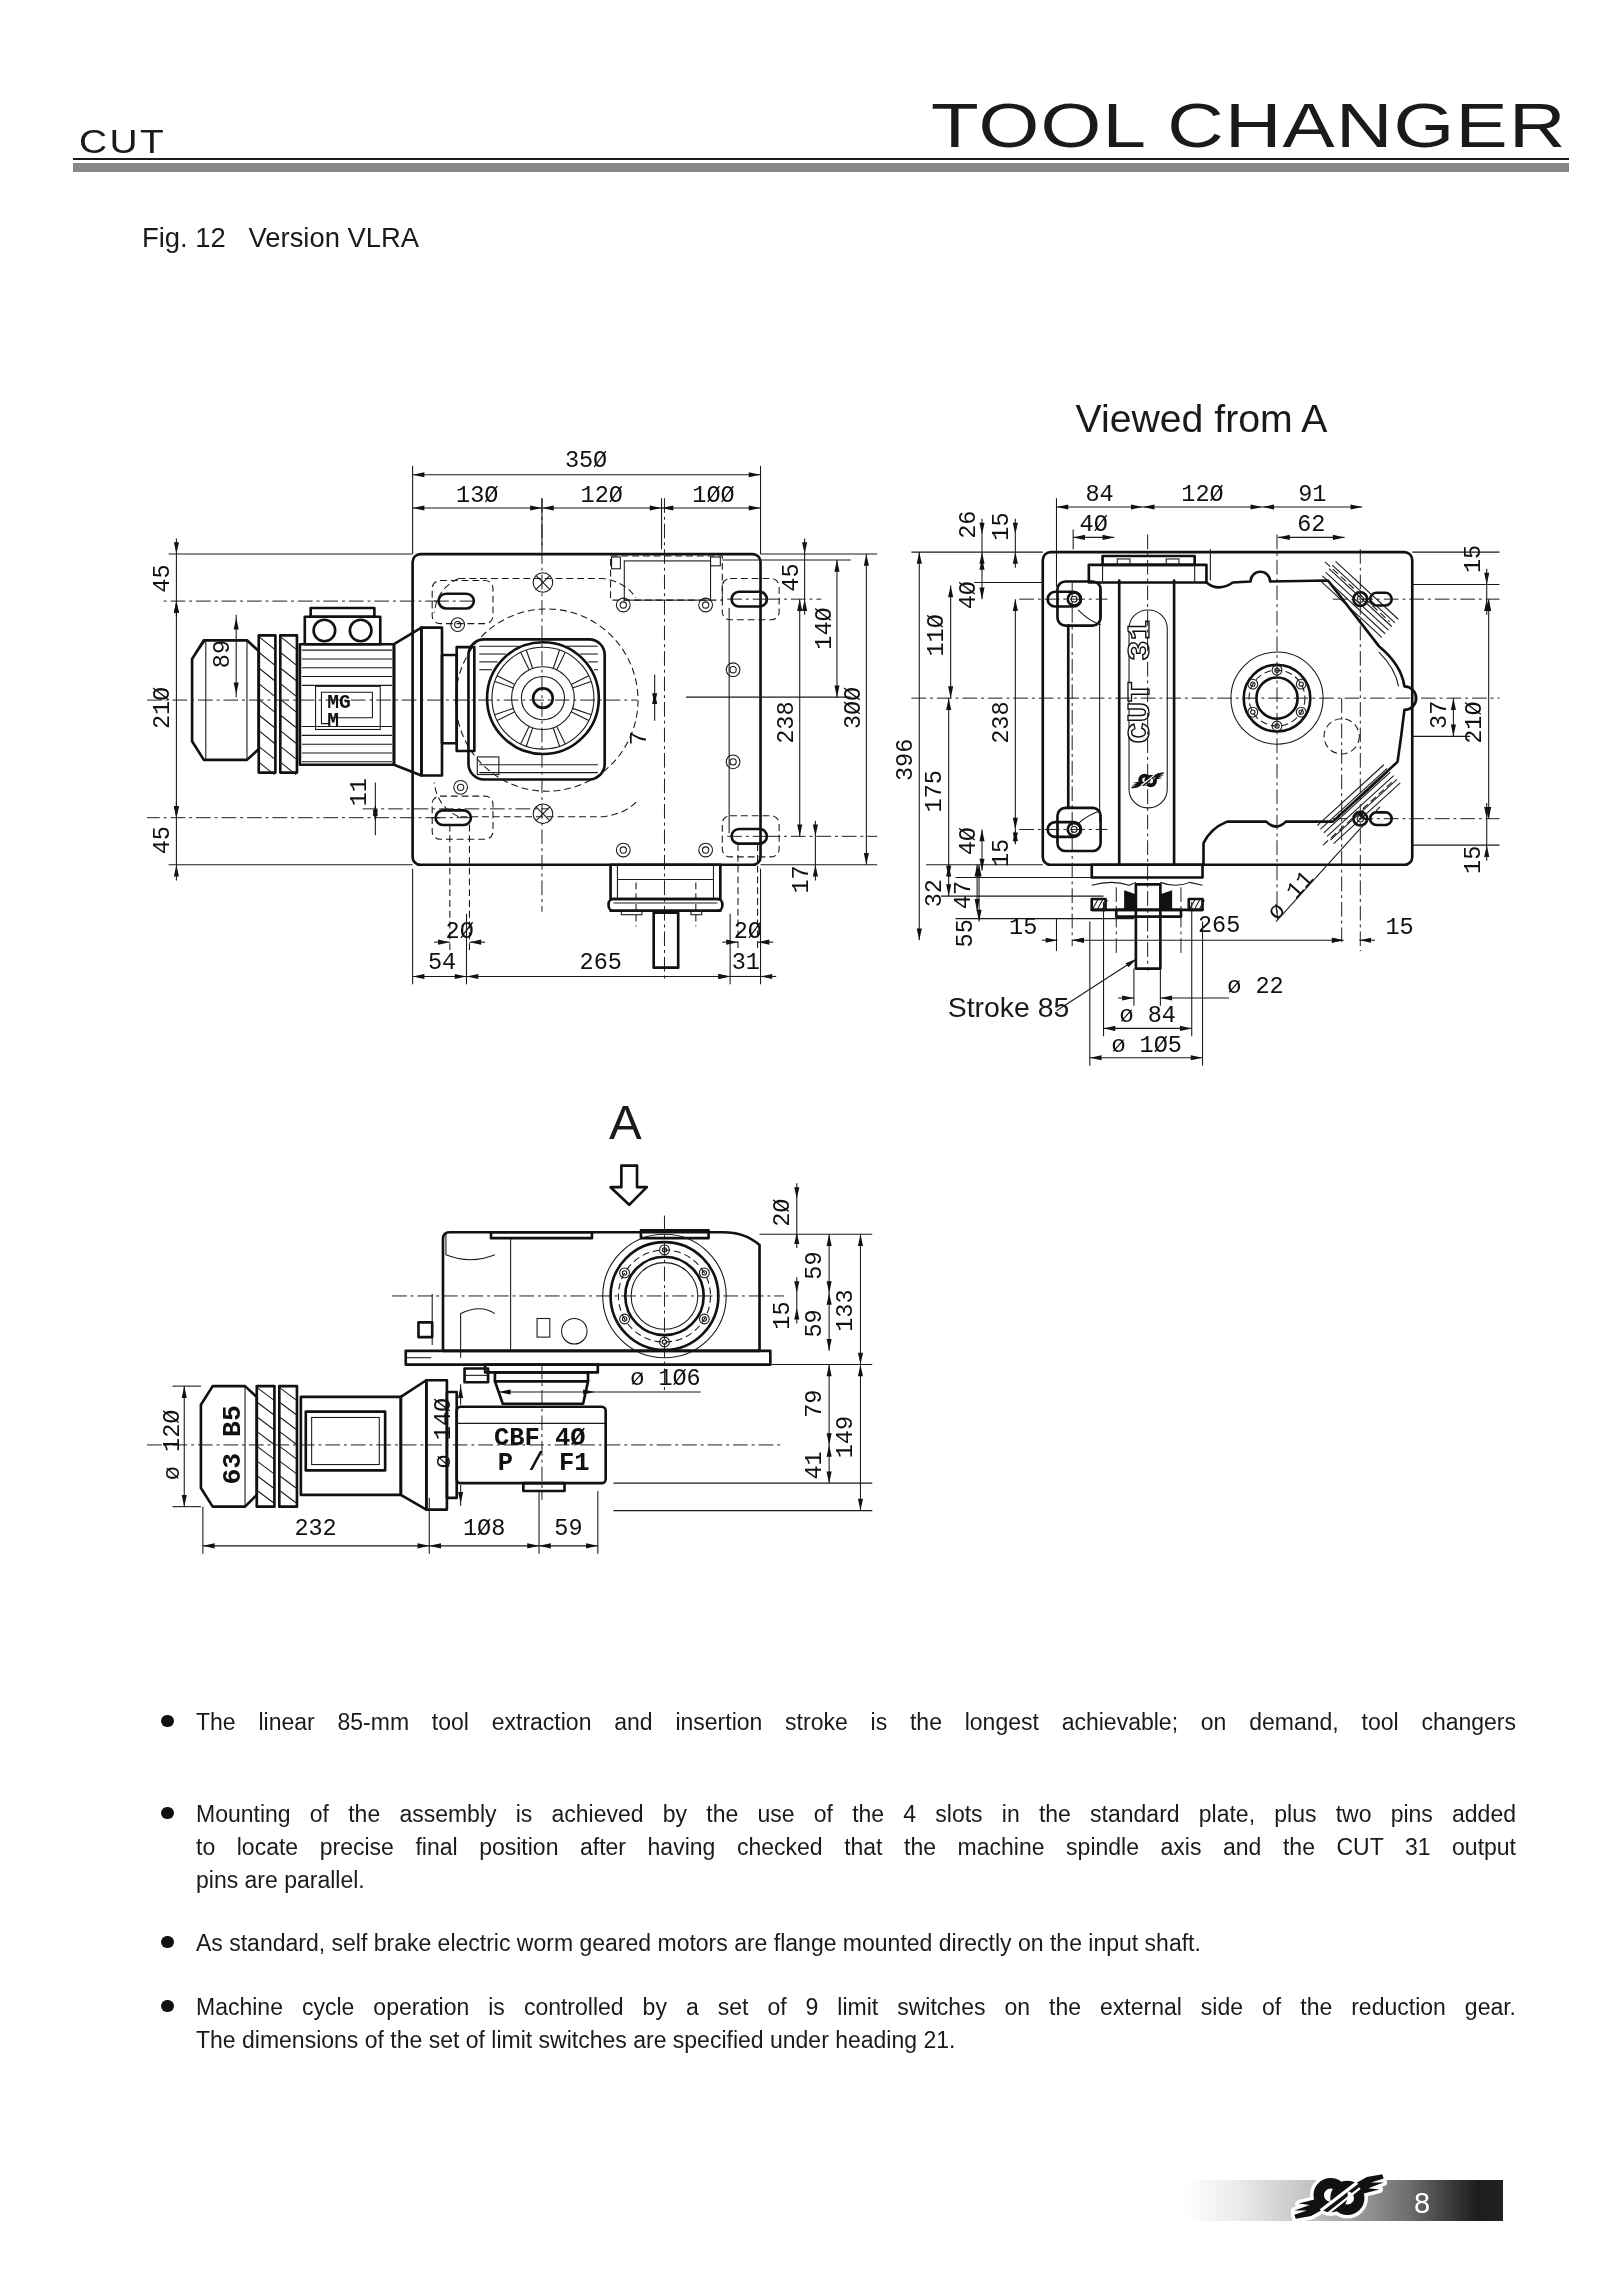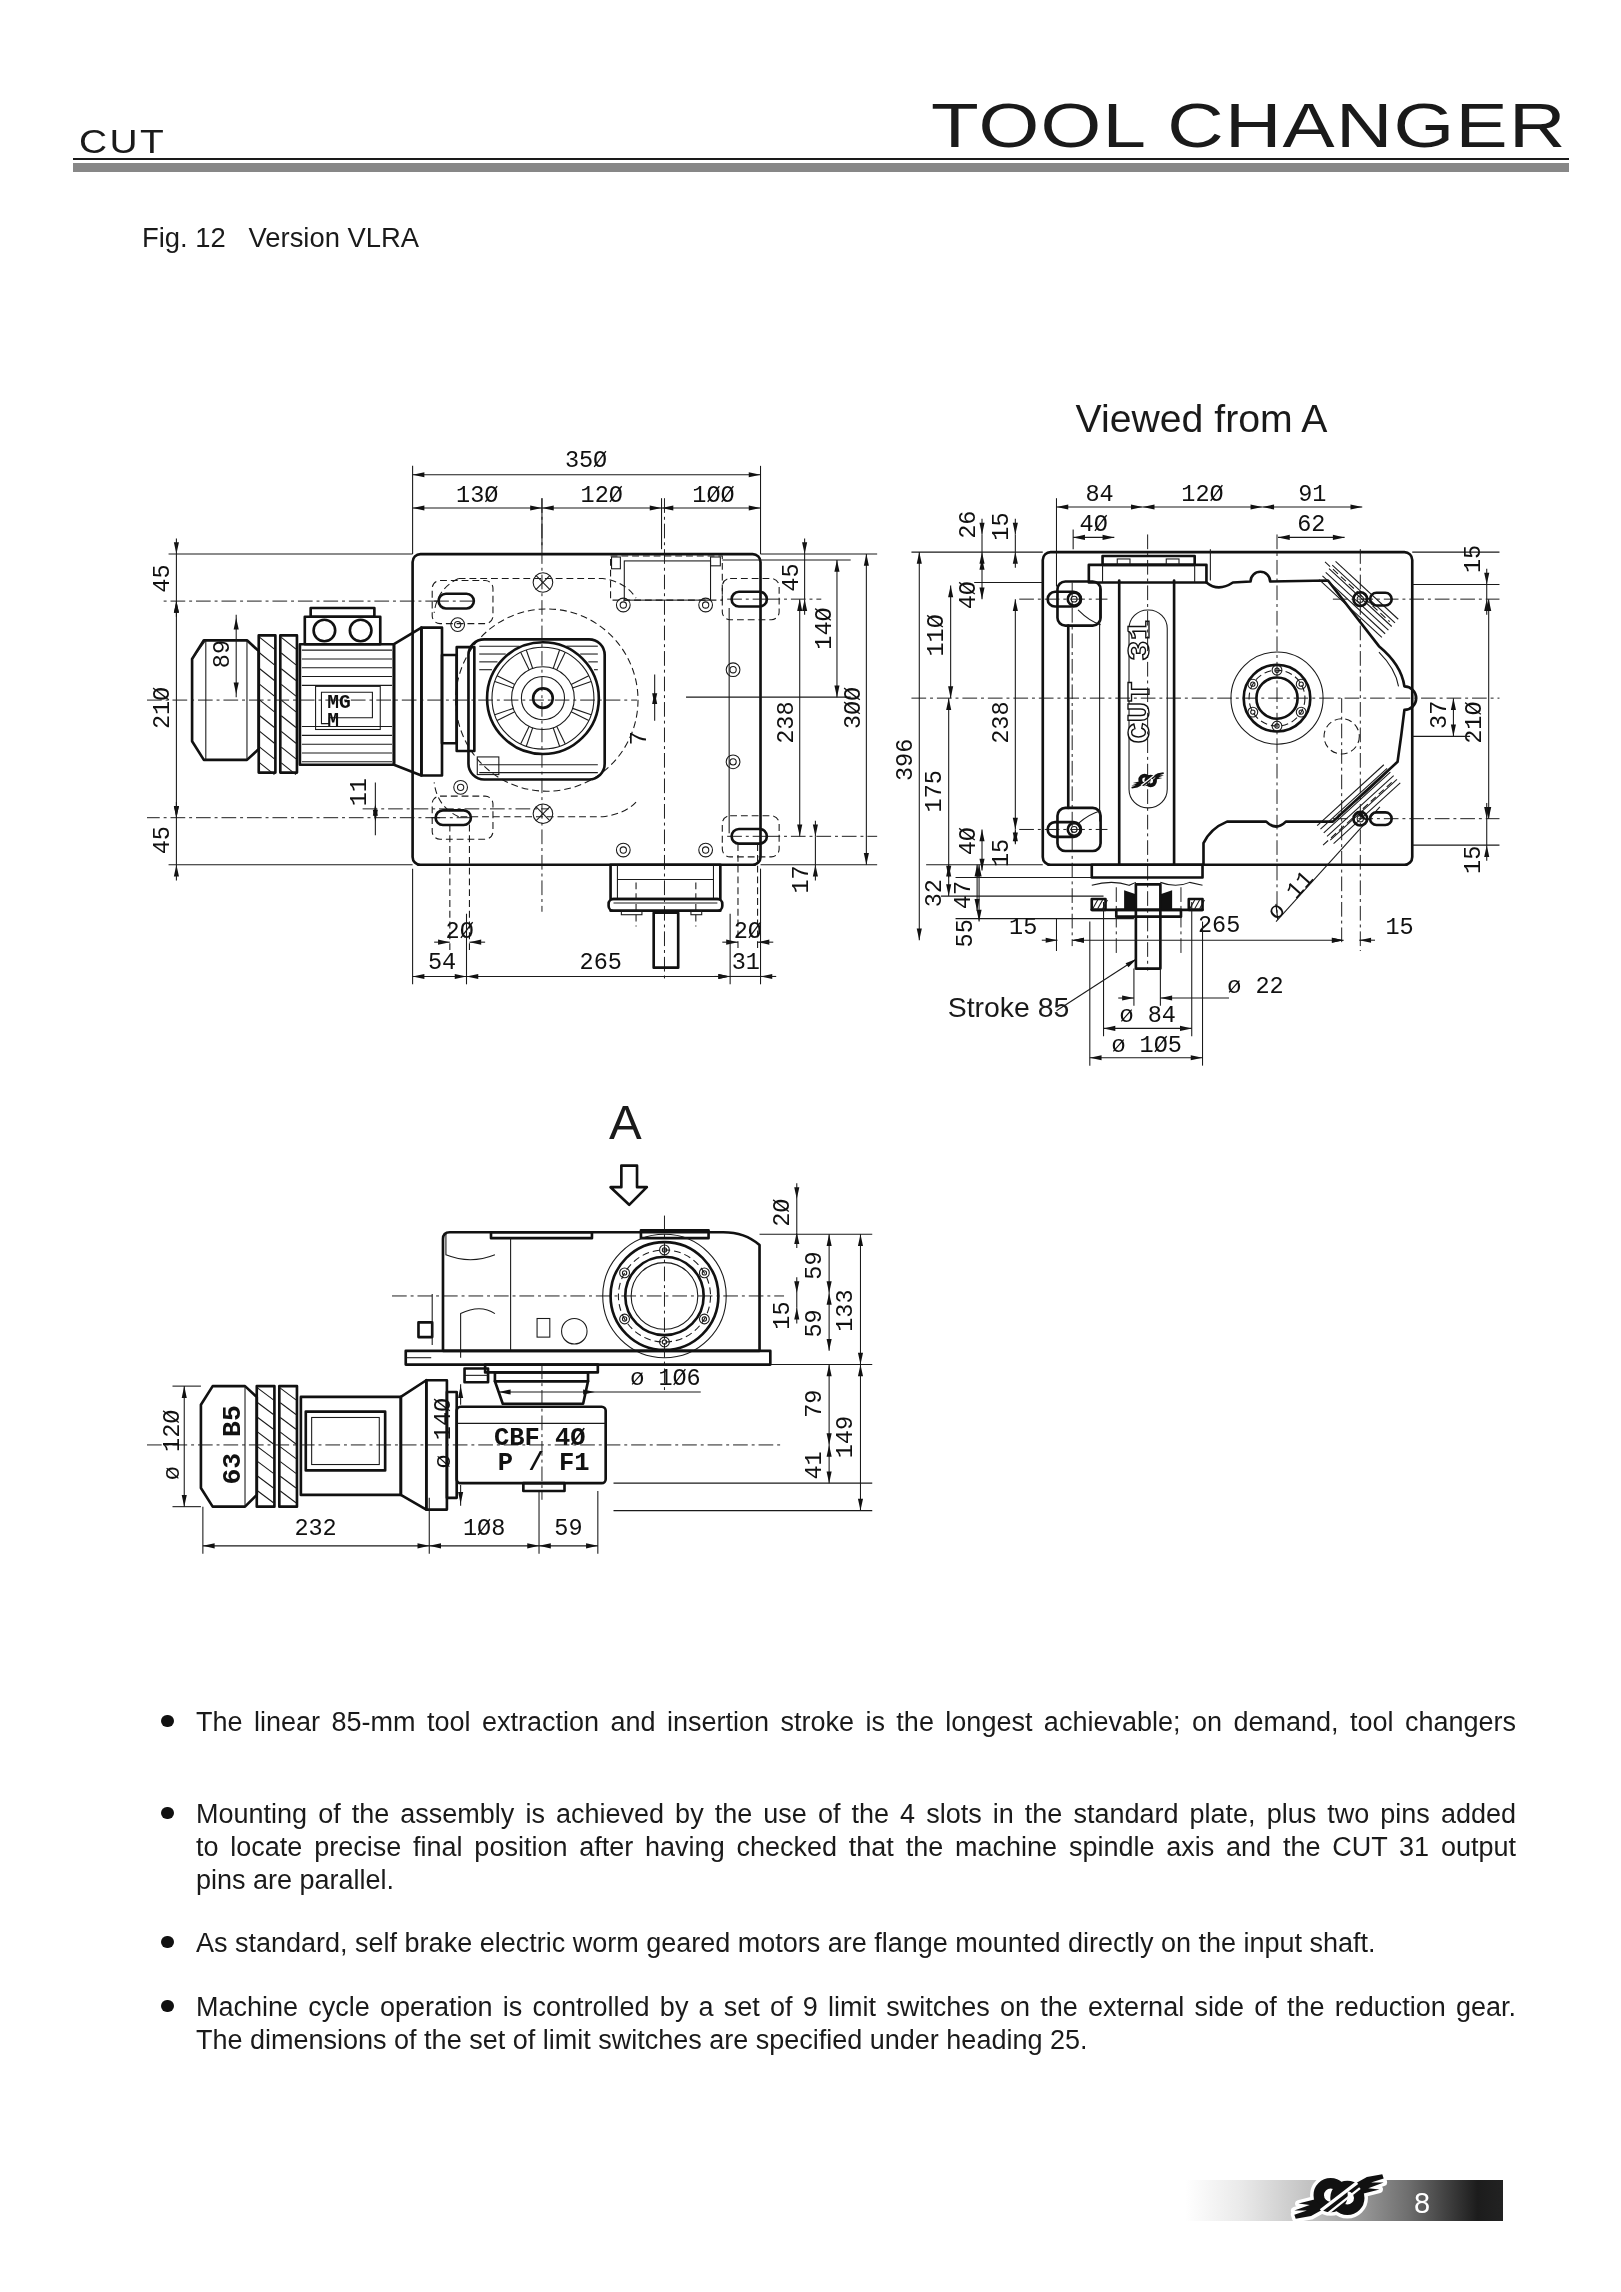--- a/index.html
+++ b/index.html
@@ -3,21 +3,21 @@
 html,body{margin:0;padding:0;background:#fff}
 #page{position:relative;width:1621px;height:2293px;background:#fff;overflow:hidden;
   font-family:"Liberation Sans",sans-serif;color:#1a1a1a}
 #cut{position:absolute;left:79px;top:123px;font-size:33px;letter-spacing:2px;
   transform:scaleX(1.18);transform-origin:left top;color:#1a1a1a}
 #tc{position:absolute;right:54px;top:89px;font-size:63px;letter-spacing:1px;
   transform:scaleX(1.24);transform-origin:right top;color:#1a1a1a;white-space:nowrap}
 #hline{position:absolute;left:73px;top:158px;width:1496px;height:2px;background:#1a1a1a}
 #hbar{position:absolute;left:73px;top:163px;width:1496px;height:8.8px;background:#878787}
 #fig{position:absolute;left:142px;top:222px;font-size:27.4px}
-.para{position:absolute;left:196px;width:1320px;font-size:27px;line-height:33px}
+.para{position:absolute;left:196px;width:1320px;font-size:23px;line-height:33px}
 .bl{white-space:nowrap}
 .blt{position:absolute;left:-35px;top:8.8px;width:12.7px;height:12.7px;border-radius:50%;background:#111}
 #fbar{position:absolute;left:1185px;top:2180px;width:318px;height:41px;
   background:linear-gradient(to right,#ffffff 0%,#e9e9e9 18%,#bdbdbd 42%,#6f6f6f 70%,#1c1c1c 92%,#222 100%)}
 #pnum{position:absolute;left:1414px;top:2187px;font-size:29px;color:#fff}
 </style></head><body>
 <div id="page">
 <svg width="1621" height="2293" viewBox="0 0 1654 2339" style="position:absolute;left:0;top:0">
       <style>.o{stroke:#111;stroke-width:2.7;fill:none;stroke-linecap:round;stroke-linejoin:round}.t{stroke:#1a1a1a;stroke-width:1.1;fill:none}.cl{stroke:#1a1a1a;stroke-width:1;fill:none;stroke-dasharray:15 4 3 4}.hid{stroke:#1a1a1a;stroke-width:1.1;fill:none;stroke-dasharray:7 4}text.d{font-family:"Liberation Mono",monospace;fill:#111}text.dw{font-family:"Liberation Mono",monospace;fill:#111}</style>
       <rect class="o" x="421" y="565" width="355" height="317" rx="8"></rect>
@@ -677,21 +677,21 @@
       <div class="bl" style="text-align:justify;text-align-last:justify">to locate precise final position after having checked that the machine spindle axis and the CUT 31 output</div>
       <div class="bl">pins are parallel.</div>
     </div>
 <div class="para" style="top:1927px">
       <span class="blt"></span>
       <div class="bl">As standard, self brake electric worm geared motors are flange mounted directly on the input shaft.</div>
     </div>
 <div class="para" style="top:1991px">
       <span class="blt"></span>
       <div class="bl" style="text-align:justify;text-align-last:justify">Machine cycle operation is controlled by a set of 9 limit switches on the external side of the reduction gear.</div>
-      <div class="bl">The dimensions of the set of limit switches are specified under heading 25.</div>
+      <div class="bl">The dimensions of the set of limit switches are specified under heading 21.</div>
     </div>
 
 <div id="fbar"></div>
 <svg width="118" height="69" viewBox="0 0 120 70" style="position:absolute;left:1280px;top:2164px">
 <g transform="translate(60,33) scale(1.42)">
 <g stroke="#fff" fill="#fff">
 <circle cx="-6" cy="-1" r="8.5" fill="none" stroke-width="12.5"></circle>
 <circle cx="6" cy="1" r="8.5" fill="none" stroke-width="12.5"></circle>
 <path d="M 11,-9 L 20,-14 L 31,-16 L 32,-13 L 23,-10 L 32,-10 L 21,-6 L 29,-5 L 17,-2 Z" stroke-width="5" stroke-linejoin="round"></path>
 <path d="M -11,9 L -20,14 L -31,16 L -32,13 L -23,10 L -32,10 L -21,6 L -29,5 L -17,2 Z" stroke-width="5" stroke-linejoin="round"></path>

